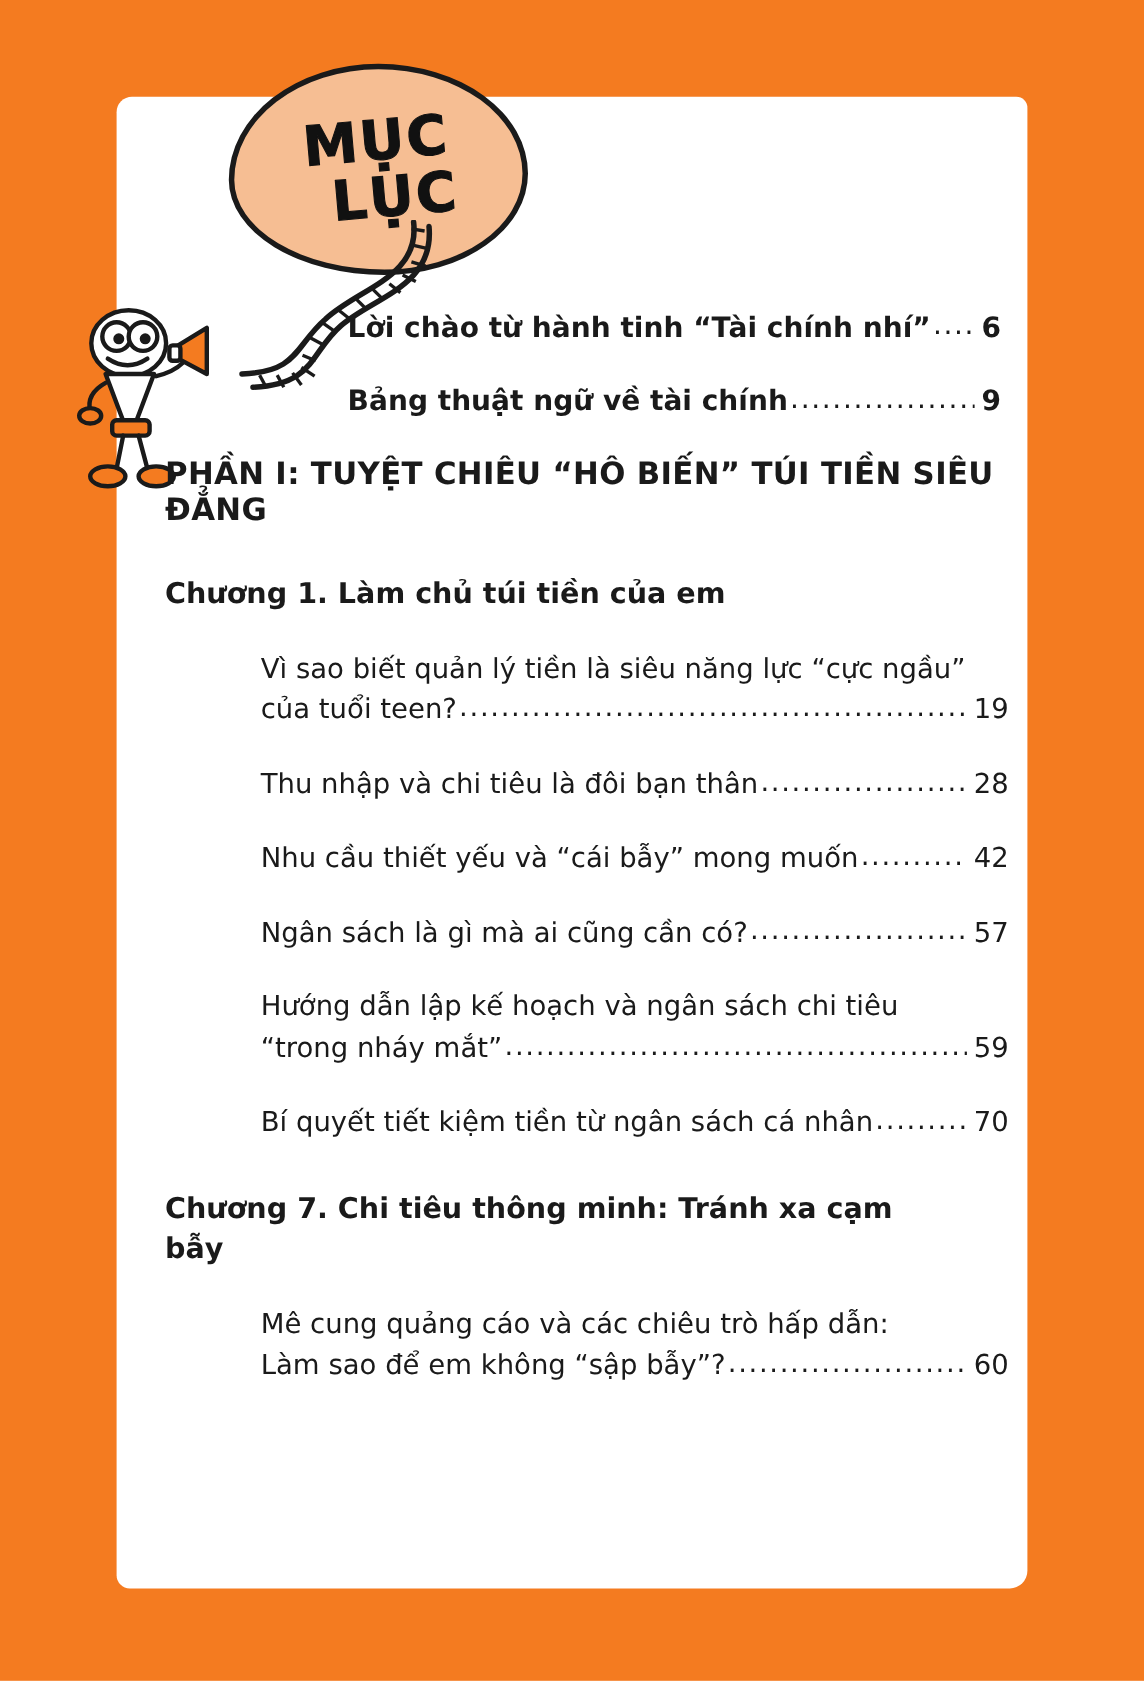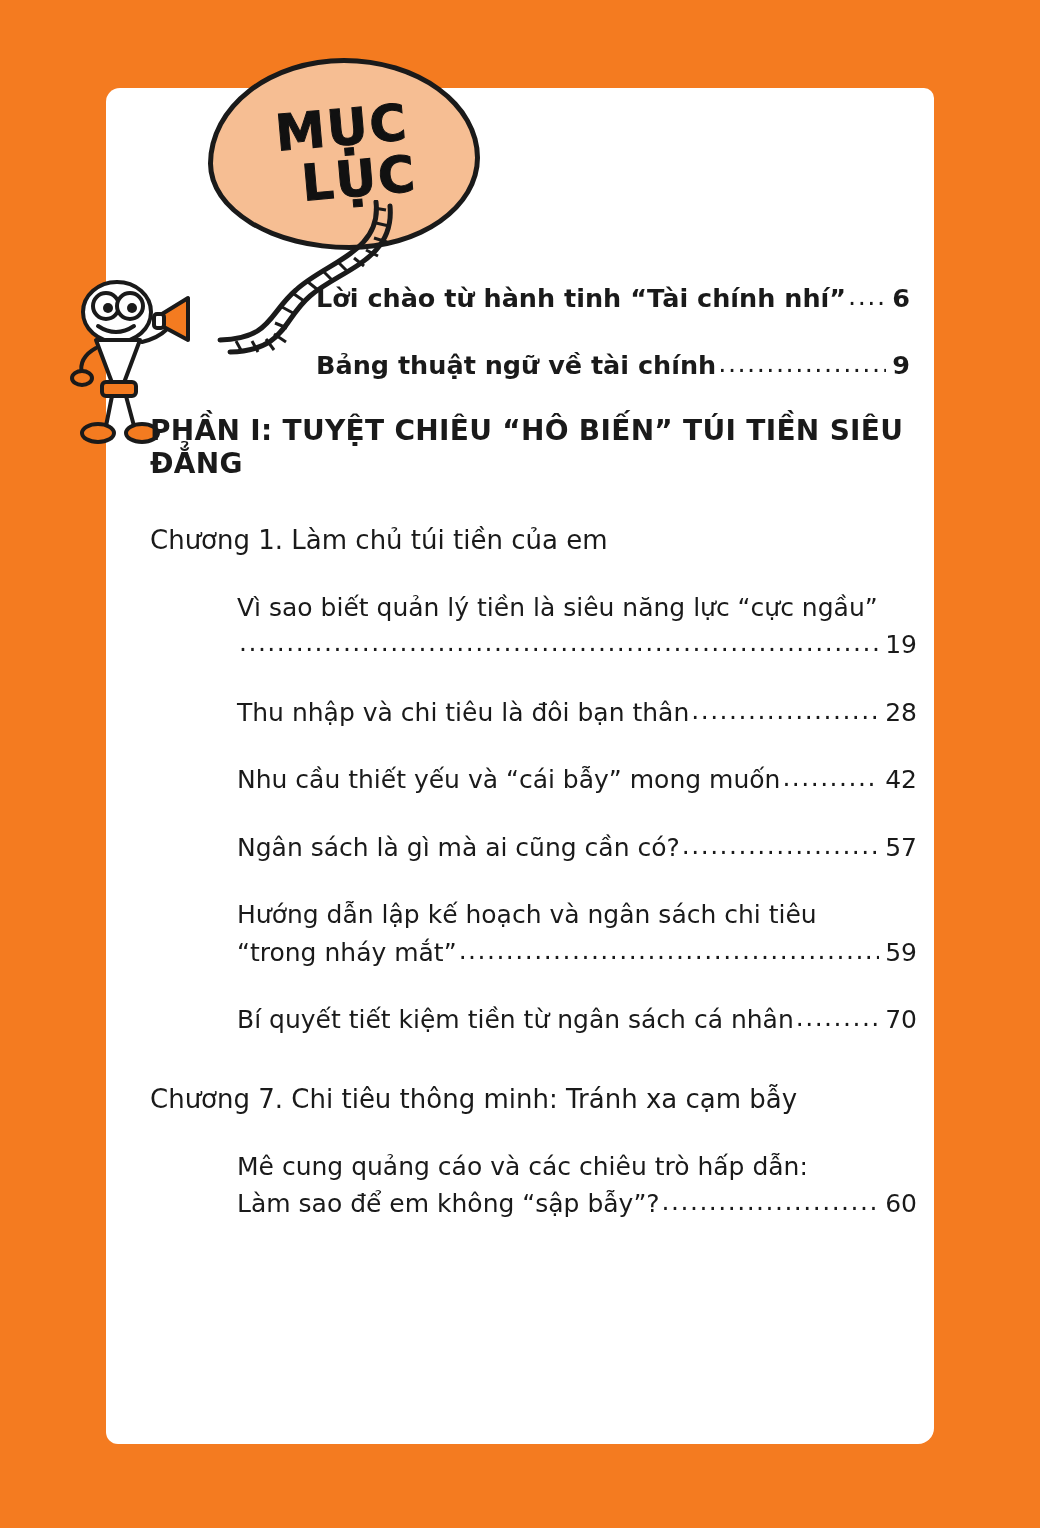--- a/index.html
+++ b/index.html
@@ -132,21 +132,21 @@
     margin-top: 26px;
     margin-left: 10px;
     font-size: 28px;
     font-weight: bold;
     letter-spacing: 0.3px;
   }
   .chapter {
     margin-top: 42px;
     margin-left: 10px;
     font-size: 26px;
-    font-weight: normal;
+    font-weight: bold;
     line-height: 1.42;
     max-width: 720px;
   }
   .entry {
     margin-top: 30px;
     margin-left: 97px;
     width: 680px;
     font-size: 25px;
     line-height: 1.5;
   }
@@ -235,20 +235,21 @@
     <span class="pg">9</span>
   </div>
 
   <div class="part-title">PHẦN I: TUYỆT CHIÊU “HÔ BIẾN” TÚI TIỀN SIÊU ĐẲNG</div>
 
   <div class="chapter">Chương 1. Làm chủ túi tiền của em</div>
 
   <div class="entry">
     <span class="wrap-first">Vì sao biết quản lý tiền là siêu năng lực “cực ngầu”</span>
     <span class="line">
+      <span class="lead">của tuổi teen?</span>
       <span class="dots">................................................................................................</span>
       <span class="pg">19</span>
     </span>
   </div>
 
   <div class="entry">
     <span class="line">
       <span class="lead">Thu nhập và chi tiêu là đôi bạn thân</span>
       <span class="dots">................................................................................................</span>
       <span class="pg">28</span>

